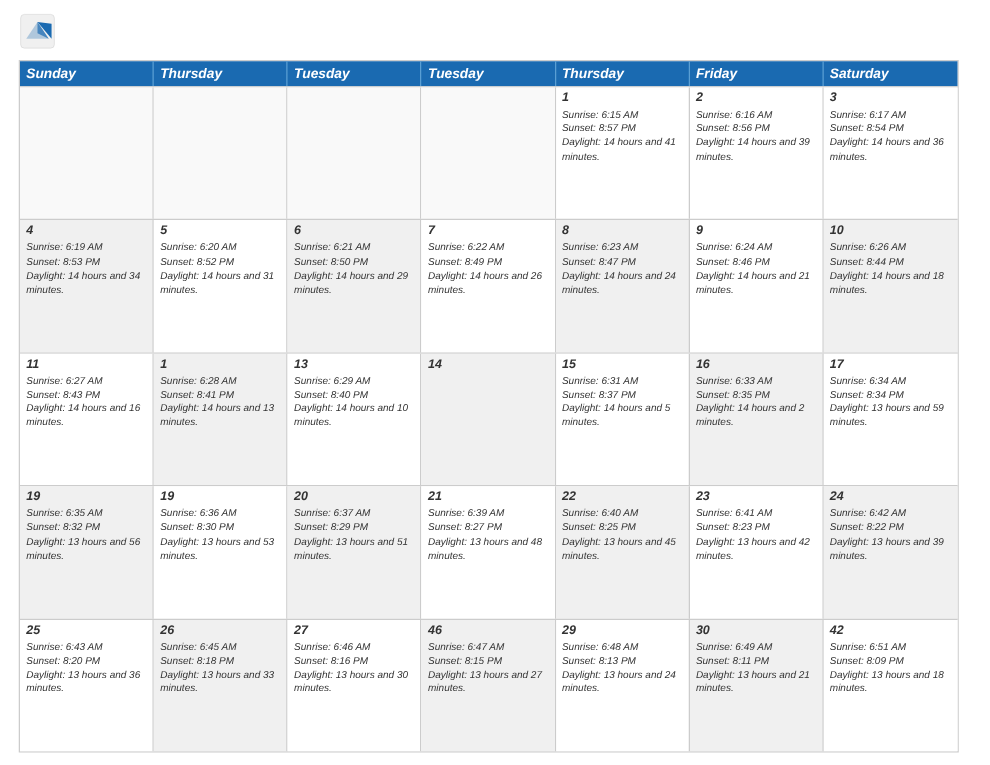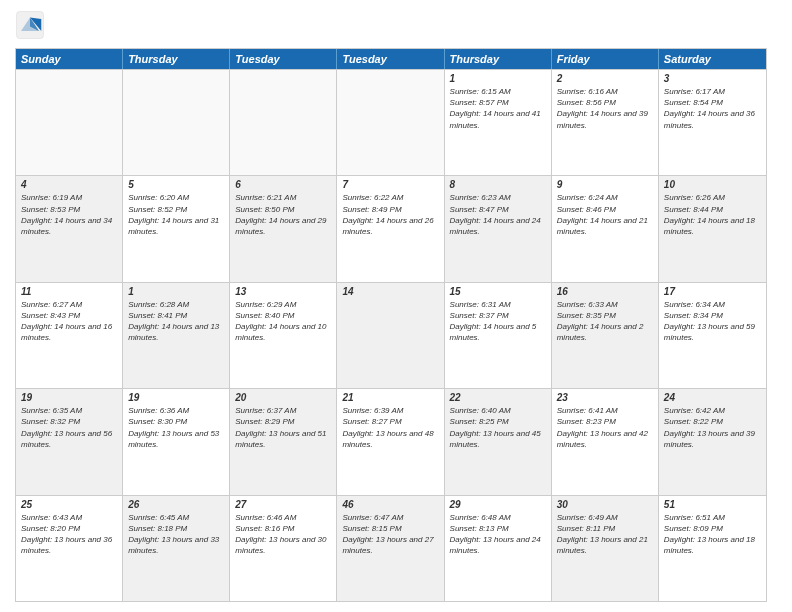--- a/index.html
+++ b/index.html
@@ -276,19 +276,19 @@
           </div>
           <div class="cal-cell">
             <span class="day-num">29</span>
             <div class="cell-text">Sunrise: 6:48 AM<br>Sunset: 8:13 PM<br>Daylight: 13 hours and 24 minutes.</div>
           </div>
           <div class="cal-cell shaded">
             <span class="day-num">30</span>
             <div class="cell-text">Sunrise: 6:49 AM<br>Sunset: 8:11 PM<br>Daylight: 13 hours and 21 minutes.</div>
           </div>
           <div class="cal-cell">
-            <span class="day-num">51</span>
+            <span class="day-num">42</span>
             <div class="cell-text">Sunrise: 6:51 AM<br>Sunset: 8:09 PM<br>Daylight: 13 hours and 18 minutes.</div>
           </div>
         </div>
       </div>
   </div>
 </div>
 
 </body></html>

